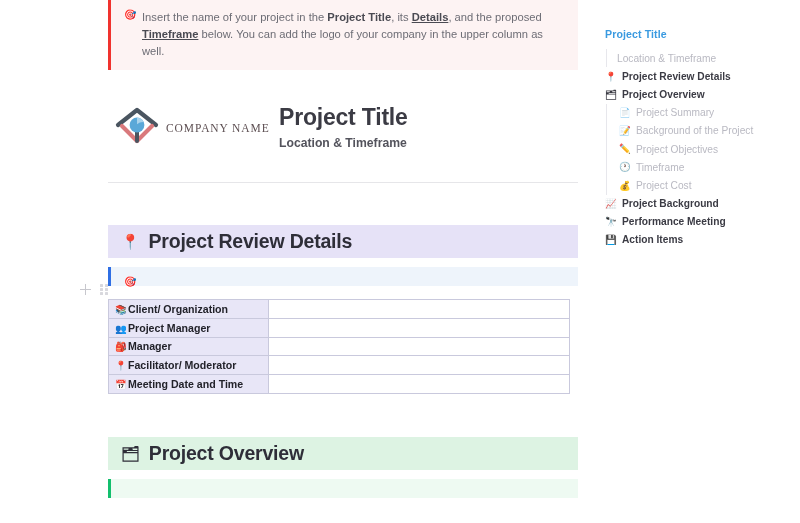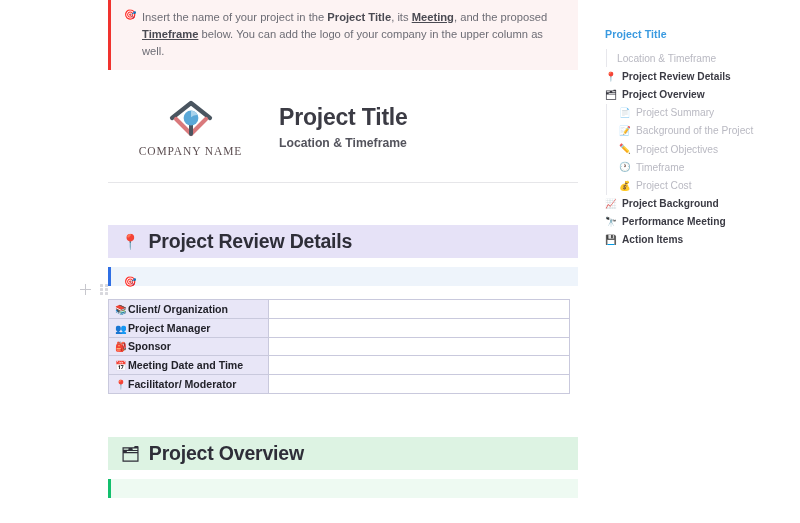--- a/index.html
+++ b/index.html
@@ -61,21 +61,21 @@
   .callout-red .bar  { background: #f0332e; }
   .callout-blue { background: #eef4fb; }
   .callout-blue .bar { background: #2f6fe4; }
   .callout-green{ background: #eefaf2; }
   .callout-green .bar{ background: #13bf6d; }
 
   
   .hdr {
     display: flex; align-items: center; padding: 18px 0 0 0; height: 95px;
   }
-  .logo-wrap { width: 165px; display: flex; flex-direction: column; align-items: center; }
+  .logo-wrap { width: 165px; display: flex; flex-direction: row; align-items: center; }
   .logo-mark { width: 58px; height: 46px; position: relative; }
   .logo-name {
     font-family: "Liberation Serif", serif;
     font-size: 11.5px; letter-spacing: .9px; color: #5d4f52; margin-top: 2px;
   }
   .title-wrap { padding-left: 6px; }
   .doc-title {
     font-size: 23px; font-weight: bold; color: #3b3b44; letter-spacing: -.2px;
   }
   .doc-sub { font-size: 12.2px; color: #53535c; font-weight: bold; margin-top: 5px; }
@@ -154,21 +154,21 @@
           <i></i>
           <i></i>
       </div>
     </div>
 
     <div class="content">
 
       <div class="callout callout-red">
         <span class="bar"></span>
         <span class="cicon">🎯</span>
-        <span><span>Insert the name of your project in the </span><b>Project Title</b><span>, its </span><u>Meeting</u><span>, and the proposed</span><br><u>Timeframe</u><span> below. You can add the logo of your company in the upper column as well.</span></span>
+        <span><span>Insert the name of your project in the </span><b>Project Title</b><span>, its </span><u>Details</u><span>, and the proposed</span><br><u>Timeframe</u><span> below. You can add the logo of your company in the upper column as well.</span></span>
       </div>
 
       <div class="hdr">
         <div class="logo-wrap">
           <div class="logo-mark">
             <svg width="58" height="46" viewBox="0 0 58 46">
               <path d="M10 21 L29 6 L48 21" fill="none" stroke="#4a5560" stroke-width="4.2" stroke-linejoin="round" stroke-linecap="round"></path>
               <path d="M14 22 L29 37 L44 22" fill="none" stroke="#d9797c" stroke-width="4.2" stroke-linejoin="round" stroke-linecap="round"></path>
               <path d="M29 37 L29 26" fill="none" stroke="#4a5560" stroke-width="4" stroke-linecap="round"></path>
               <circle cx="29" cy="21" r="7.4" fill="#5aa8d8"></circle>
@@ -201,29 +201,29 @@
         <tbody>
           <tr>
             <td class="lbl"><span class="ricon">📚</span><span>Client/ Organization</span></td>
             <td class="val"></td>
           </tr>
           <tr>
             <td class="lbl"><span class="ricon">👥</span><span>Project Manager</span></td>
             <td class="val"></td>
           </tr>
           <tr>
-            <td class="lbl"><span class="ricon">🎒</span><span>Sponsor</span></td>
+            <td class="lbl"><span class="ricon">🎒</span><span>Manager</span></td>
+            <td class="val"></td>
+          </tr>
+          <tr>
+            <td class="lbl"><span class="ricon">📍</span><span>Facilitator/ Moderator</span></td>
             <td class="val"></td>
           </tr>
           <tr>
             <td class="lbl"><span class="ricon">📅</span><span>Meeting Date and Time</span></td>
-            <td class="val"></td>
-          </tr>
-          <tr>
-            <td class="lbl"><span class="ricon">📍</span><span>Facilitator/ Moderator</span></td>
             <td class="val"></td>
           </tr>
         </tbody>
       </table>
 
       <div style="height:43px"></div>
       <div class="banner banner-green">
         <span class="bicon">🗂</span>
         <span>Project Overview</span>
       </div>

